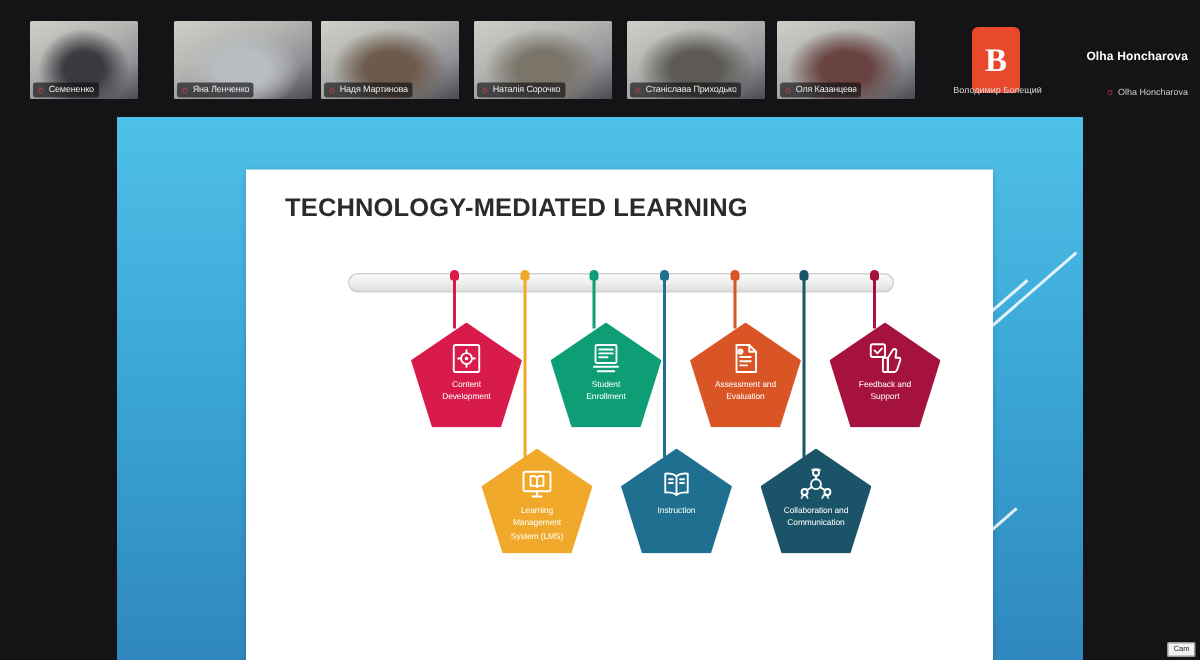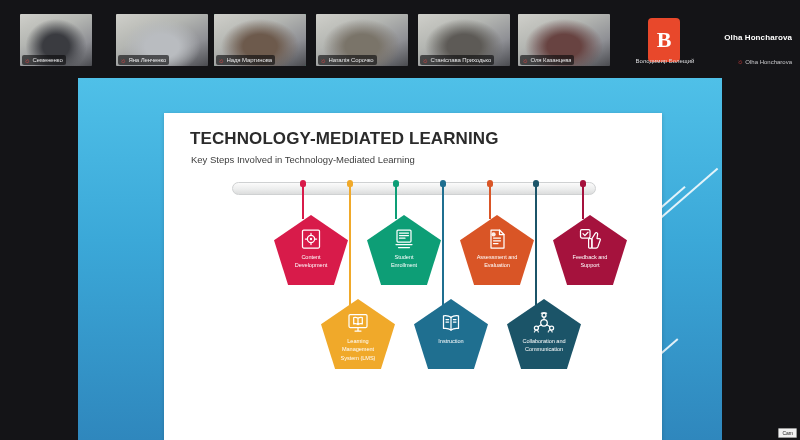--- a/index.html
+++ b/index.html
@@ -231,21 +231,20 @@
   </div>
 
   <div id="stage">
 
     <div class="deco-line" style="left:524px; top:180px; width:110px; transform:rotate(-41deg);"></div>
     <div class="deco-line" style="left:540px; top:176px; width:132px; transform:rotate(-41deg);"></div>
     <div class="deco-line" style="left:556px; top:298px; width:58px; transform:rotate(-41deg);"></div>
 
     <div id="slide">
       <div id="slide-title">TECHNOLOGY-MEDIATED LEARNING</div>
-      <div id="slide-subtitle">Key Steps Involved in Technology-Mediated Learning</div>
 
       <div id="rail"></div>
       <div id="pins-host">
           <div class="pin" style="color: rgb(216, 27, 74); left: 138px; height: 35px;">
             <span class="head"></span>
           </div>
           <div class="pin" style="color: rgb(240, 169, 42); left: 185px; height: 121px;">
             <span class="head"></span>
           </div>
           <div class="pin" style="color: rgb(13, 158, 118); left: 231px; height: 35px;">

